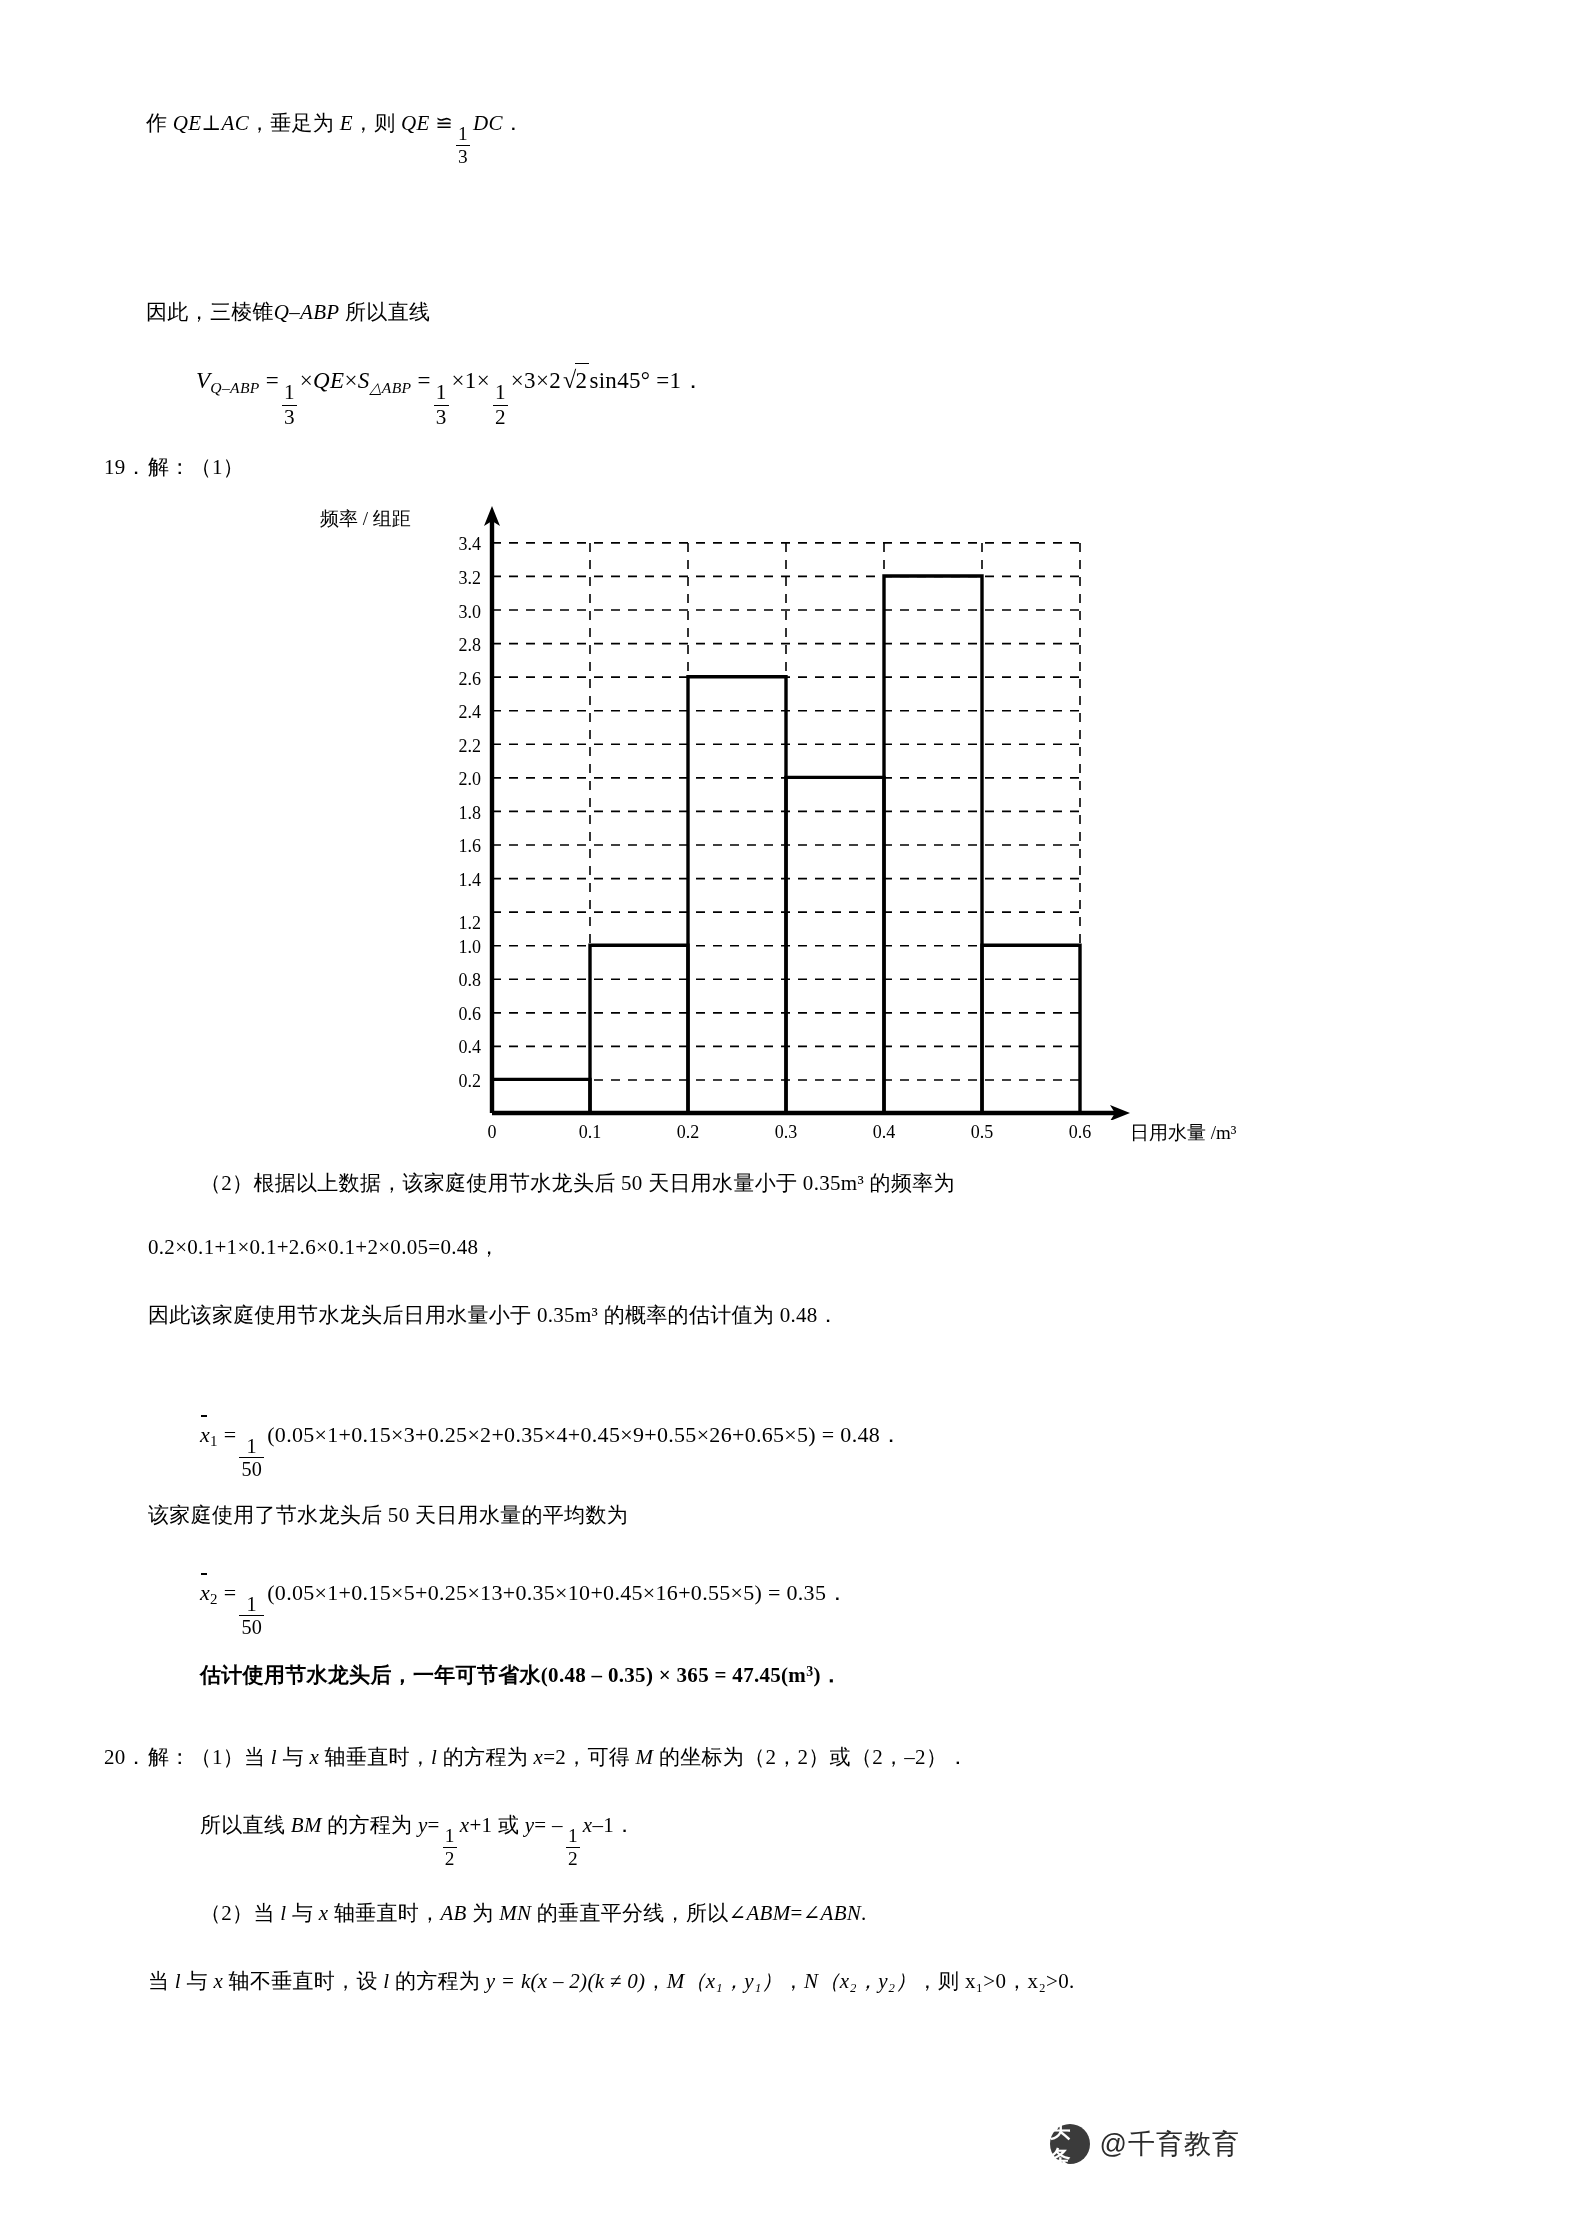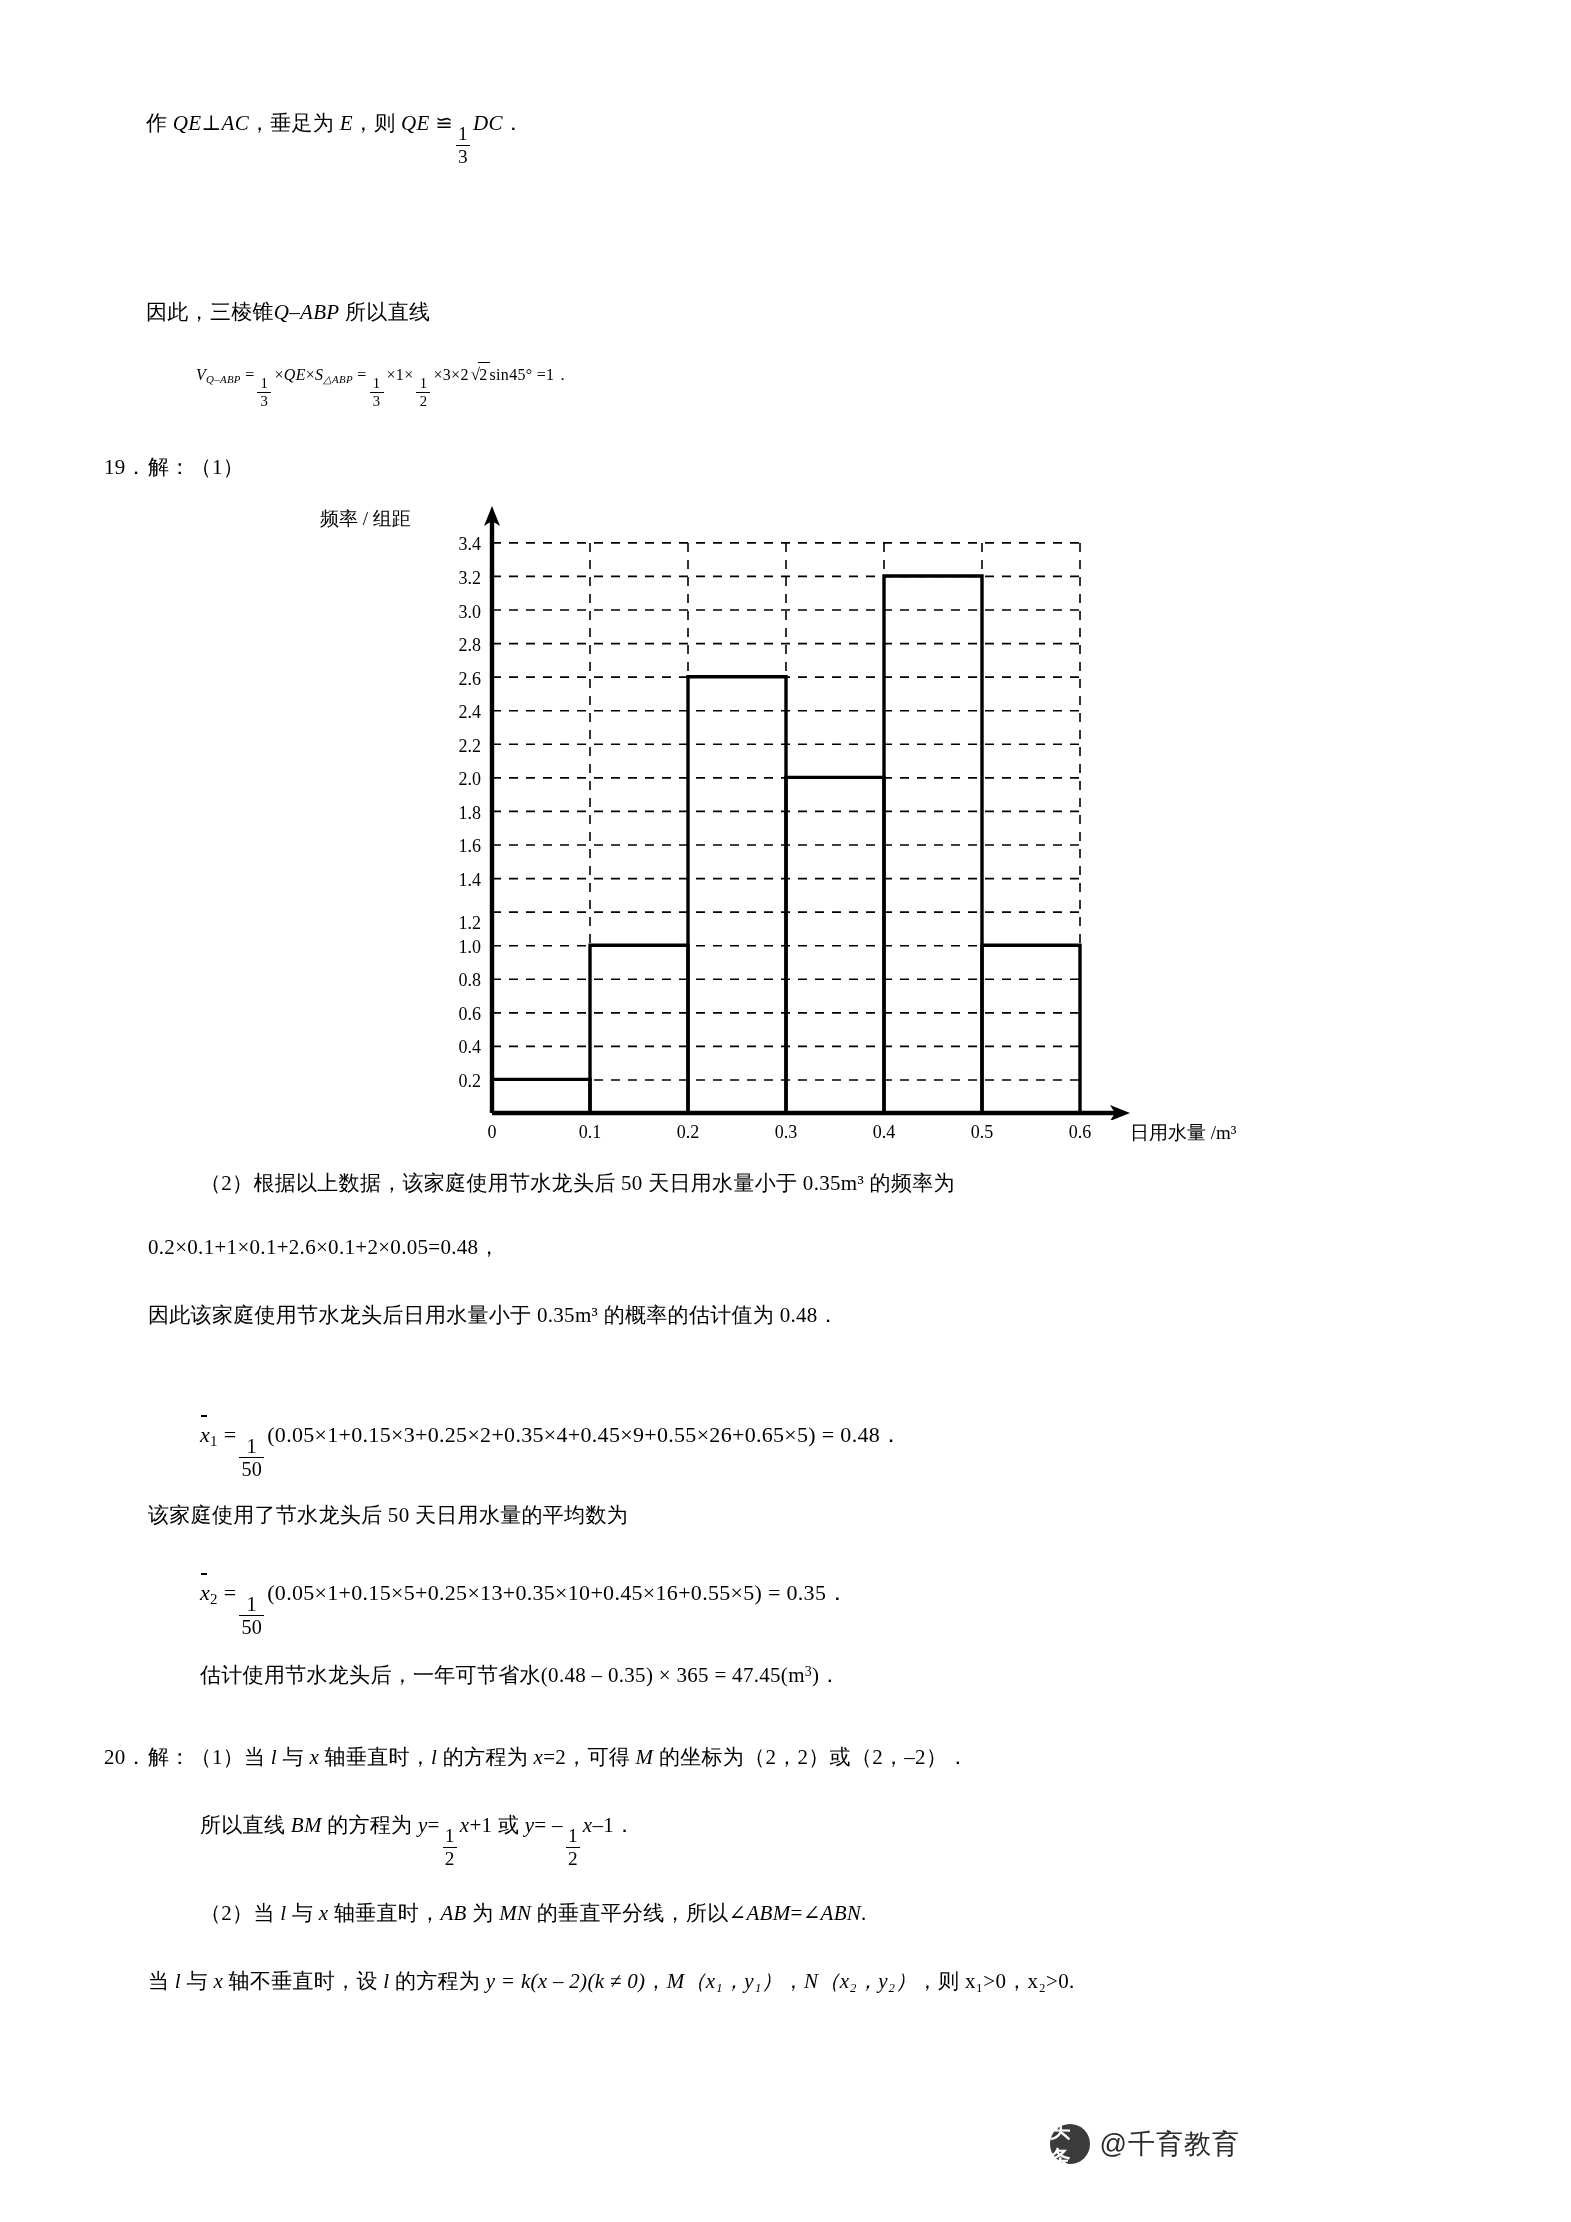--- a/index.html
+++ b/index.html
@@ -147,21 +147,21 @@
         <span class="bar"></span>
         <span class="bot">3</span>
       </span><span class="mathit">DC</span><span>．</span>
   </div>
 
 
   <div class="line" style="left:146px; top:297px;">
     <span>因此，三棱锥</span><span class="mathit">Q</span><span>–</span><span class="mathit">ABP</span><span> 所以直线</span>
   </div>
 
-  <div class="line" style="left:196px; top:362px; font-size:16px;">
+  <div class="line" style="left:196px; top:362px; font-size:23px;">
     <span class="mathit">V</span><span class="sub mathit">Q–ABP</span>
     <span>=</span><span class="frac">
         <span class="top">1</span>
         <span class="bar"></span>
         <span class="bot">3</span>
       </span><span>×</span><span class="mathit">QE</span><span>×</span><span class="mathit">S</span><span class="sub mathit">△ABP</span>
     <span>=</span><span class="frac">
         <span class="top">1</span>
         <span class="bar"></span>
         <span class="bot">3</span>
@@ -281,21 +281,21 @@
     <span class="overbar mathit">x</span><span class="sub">2</span>
     <span>=</span><span class="frac">
         <span class="top">1</span>
         <span class="bar"></span>
         <span class="bot">50</span>
       </span><span>(0.05×1+0.15×5+0.25×13+0.35×10+0.45×16+0.55×5)</span>
     <span>=</span>
     <span>0.35</span><span>．</span>
   </div>
 
-  <div class="line" style="left:200px; top:1660px;">
+  <div class="line" style="left:200px; top:1660px;font-weight:bold;">
     <span>估计使用节水龙头后，一年可节省水</span><span>(0.48 – 0.35) × 365 = 47.45(m</span><span class="sup">3</span><span>)．</span>
   </div>
 
   <div class="line" style="left:104px; top:1742px;">20．</div>
   <div class="line" style="left:148px; top:1742px;">
     <span>解：（1）当 </span><span class="mathit">l</span><span> 与 </span><span class="mathit">x</span><span> 轴垂直时，</span><span class="mathit">l</span><span> 的方程为 </span><span class="mathit">x</span><span>=2，可得 </span><span class="mathit">M</span><span> 的坐标为（2，2）或（2，–2）．</span>
   </div>
 
   <div class="line" style="left:200px; top:1810px;">
     <span>所以直线 </span><span class="mathit">BM</span><span> 的方程为 </span><span class="mathit">y</span><span>=</span><span class="frac">

